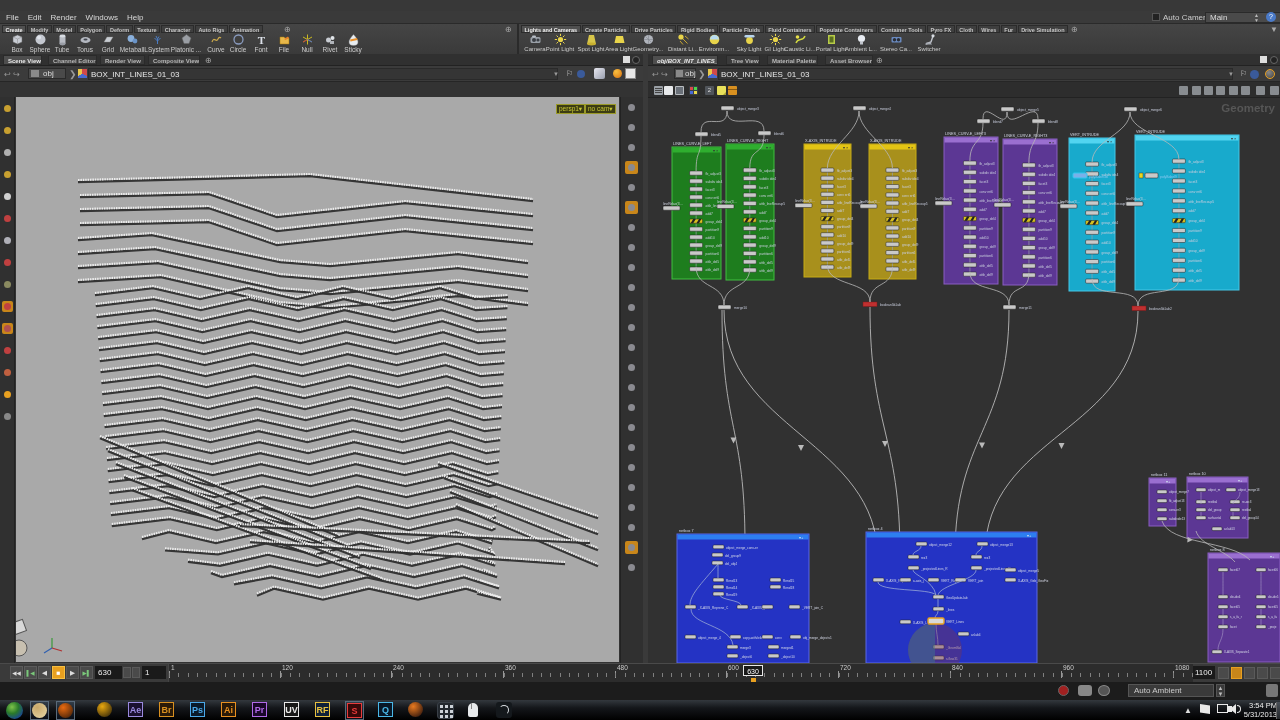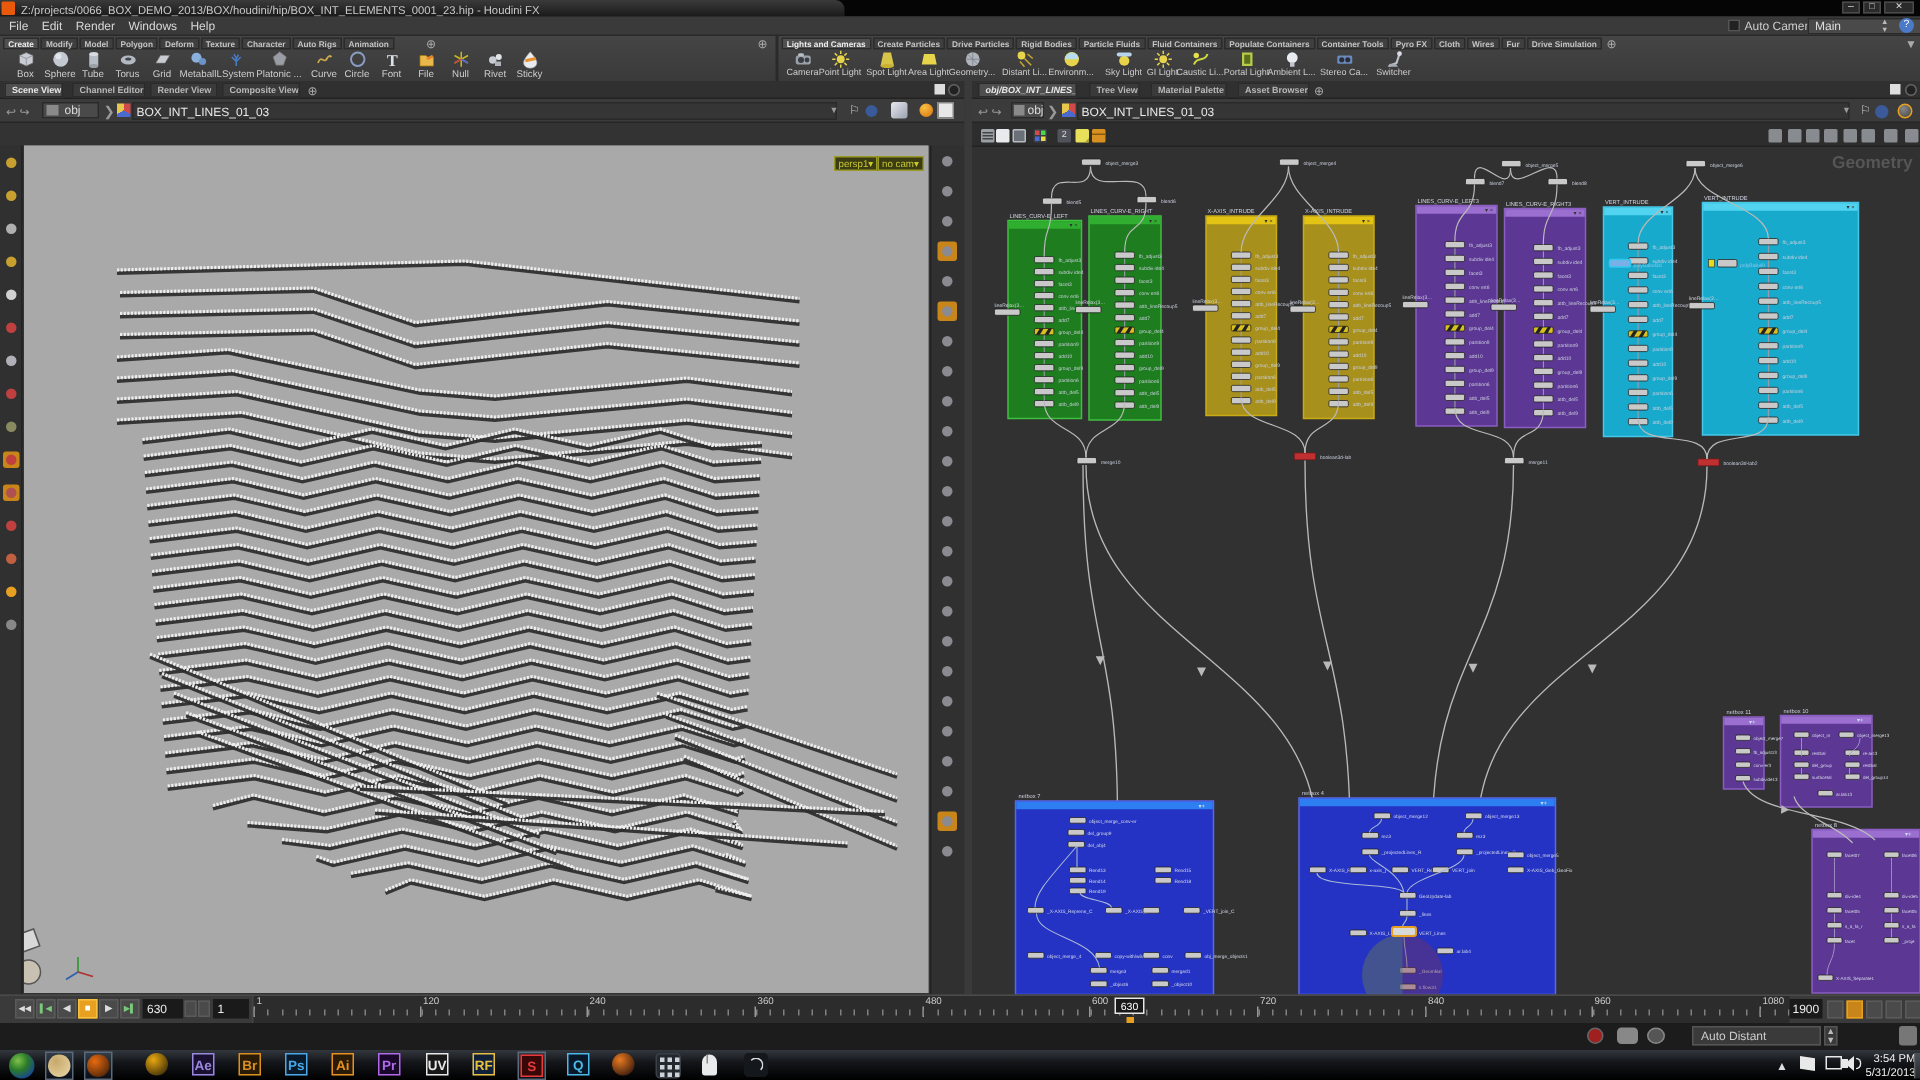--- a/index.html
+++ b/index.html
@@ -1,27 +1,19 @@
 <!DOCTYPE html>
 <html><head><meta charset="utf-8"><style>
 * {margin:0;padding:0;box-sizing:border-box}
 body {width:1280px;height:720px;overflow:hidden;font-family:"Liberation Sans",sans-serif;background:#333}
 .abs {position:absolute}
 </style></head>
 <body>
 <div class="abs" style="left:0;top:0;width:1280px;height:720px;background:#383838">
 
-<div class="abs" style="left:0;top:0;width:1280px;height:11px;background:#050505">
-      <div class="abs" style="left:0;top:0;width:563px;height:11px;background:linear-gradient(#3a3a3a,#1a1a1a);border-radius:0 6px 0 0"></div>
-  <div class="abs" style="left:1px;top:1px;width:9px;height:9px;background:#e8590c;border-radius:1px"></div>
-  <div class="abs" style="left:14px;top:1.5px;font-size:7.5px;color:#c8c8c8;white-space:nowrap">Z:/projects/0066_BOX_DEMO_2013/BOX/houdini/hip/BOX_INT_ELEMENTS_0001_23.hip - Houdini FX</div>
-  <div class="abs" style="left:1228px;top:1px;width:12px;height:8px;background:#2a2a2a;border:1px solid #4a4a4a;color:#ddd;font-size:7px;text-align:center;line-height:6px">–</div>
-  <div class="abs" style="left:1242px;top:1px;width:12px;height:8px;background:#2a2a2a;border:1px solid #4a4a4a;color:#ddd;font-size:6px;text-align:center;line-height:7px">□</div>
-  <div class="abs" style="left:1256px;top:1px;width:20px;height:8px;background:#2a2a2a;border:1px solid #4a4a4a;color:#ddd;font-size:6px;text-align:center;line-height:7px">✕</div>
-</div>
 
 <div class="abs" style="left:0;top:11px;width:1280px;height:13px;background:#3a3a3a;border-bottom:1px solid #2a2a2a">
   <div class="abs" style="left:6px;top:2px;font-size:8px;color:#d8d8d8">File&nbsp;&nbsp;&nbsp;&nbsp;Edit&nbsp;&nbsp;&nbsp;&nbsp;Render&nbsp;&nbsp;&nbsp;&nbsp;Windows&nbsp;&nbsp;&nbsp;&nbsp;Help</div>
   <div class="abs" style="left:1152px;top:2px;width:8px;height:8px;background:#222;border:1px solid #555"></div>
   <div class="abs" style="left:1163px;top:2px;font-size:8px;color:#ccc">Auto Camera</div>
   <div class="abs" style="left:1205px;top:1px;width:78px;height:11px;background:#4a4a4a;border:1px solid #2a2a2a;color:#ddd;font-size:8px;padding-left:4px">Main</div>
       <div class="abs" style="left:1252px;top:2px;width:9px;height:9px;color:#bbb;font-size:5px;line-height:4.5px;text-align:center">▲<br>▼</div>
   <div class="abs" style="left:1266px;top:1px;width:10px;height:10px;border-radius:50%;background:#4a7ac8;color:#fff;font-size:7px;text-align:center;line-height:10px">?</div>
 </div>
 
@@ -1204,33 +1196,33 @@
         <div style="position:absolute;left:967.2px;top:9px;width:1px;height:4px;background:#808080"></div>
         <div style="position:absolute;left:976.5px;top:9px;width:1px;height:4px;background:#808080"></div>
         <div style="position:absolute;left:985.8px;top:9px;width:1px;height:4px;background:#808080"></div>
         <div style="position:absolute;left:995.1px;top:9px;width:1px;height:4px;background:#808080"></div>
         <div style="position:absolute;left:1004.4px;top:9px;width:1px;height:4px;background:#808080"></div>
         <div style="position:absolute;left:1013.7px;top:9px;width:1px;height:4px;background:#808080"></div>
         <div style="position:absolute;left:1023.0px;top:9px;width:1px;height:4px;background:#808080"></div>
         <div style="position:absolute;left:574px;top:1px;width:20px;height:11px;background:#1a1a1a;border:1px solid #e8e8e8;color:#fff;font-size:7px;text-align:center;line-height:11px;z-index:3">630</div>
         <div style="position:absolute;left:582px;top:14px;width:5px;height:4px;background:#e8a020"></div>
       </div>
-  <div class="abs" style="left:1193px;top:2px;width:22px;height:13px;background:#1a1a1a;color:#eee;font-size:8px;line-height:13px;padding-left:2px">1900</div>
+  <div class="abs" style="left:1193px;top:2px;width:22px;height:13px;background:#1a1a1a;color:#eee;font-size:8px;line-height:13px;padding-left:2px">1100</div>
   <div class="abs" style="left:1218px;top:3px;width:11px;height:12px;background:#4a4a4a;border:1px solid #5a5a5a"></div>
   <div class="abs" style="left:1231px;top:3px;width:11px;height:12px;background:#c8861a;border:1px solid #e8a020"></div>
   <div class="abs" style="left:1244px;top:3px;width:11px;height:12px;background:#4a4a4a;border:1px solid #5a5a5a"></div>
   <div class="abs" style="left:1257px;top:3px;width:11px;height:12px;background:#4a4a4a;border:1px solid #5a5a5a"></div>
       <div class="abs" style="left:1270px;top:3px;width:11px;height:12px;background:#4a4a4a;border:1px solid #5a5a5a"></div>
 </div>
 
 <div class="abs" style="left:0;top:682px;width:1280px;height:18px;background:#1c1c1c">
   <div class="abs" style="left:1058px;top:3px;width:11px;height:11px;border-radius:50%;background:#a02020;border:1px solid #666"></div>
   <div class="abs" style="left:1078px;top:3px;width:14px;height:11px;background:#888;border-radius:3px"></div>
   <div class="abs" style="left:1098px;top:3px;width:12px;height:11px;border-radius:50%;background:#555;border:1px solid #888"></div>
-  <div class="abs" style="left:1128px;top:2px;width:86px;height:13px;background:#3a3a3a;border:1px solid #555;color:#ccc;font-size:8px;line-height:12px;padding-left:5px">Auto Distant</div>
+  <div class="abs" style="left:1128px;top:2px;width:86px;height:13px;background:#3a3a3a;border:1px solid #555;color:#ccc;font-size:8px;line-height:12px;padding-left:5px">Auto Ambient</div>
   <div class="abs" style="left:1216px;top:2px;width:9px;height:13px;background:#3a3a3a;border:1px solid #555;color:#bbb;font-size:6px;text-align:center;line-height:6px">▲<br>▼</div>
   <div class="abs" style="left:1266px;top:2px;width:12px;height:13px;background:#777;border-radius:2px"></div>
 </div>
 
 <div class="abs" style="left:0;top:700px;width:1280px;height:20px;background:linear-gradient(#33383e,#14161a 40%,#000)">
       <div style="position:absolute;left:6px;top:2px;width:17px;height:17px;border-radius:50%;background:radial-gradient(circle at 35% 30%,#7ec24a,#2a7a2a 40%,#1a4a8a 75%,#0a2a5a)"></div>
       <div style="position:absolute;left:30px;top:1px;width:19px;height:19px;border:1px solid #5a6a7a;background:linear-gradient(#3a4a5a88,#10182888);">
         <div style="width:15px;height:15px;margin:1px;border-radius:8px;background:radial-gradient(circle at 35% 30%,#c8a86a,#e8d8a8)"></div>
       </div>
       <div style="position:absolute;left:56px;top:1px;width:19px;height:19px;border:1px solid #5a6a7a;background:linear-gradient(#3a4a5a88,#10182888);">

